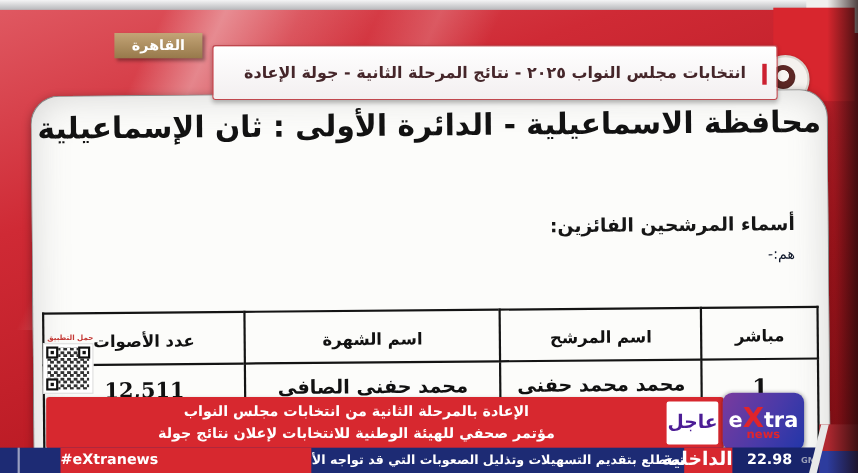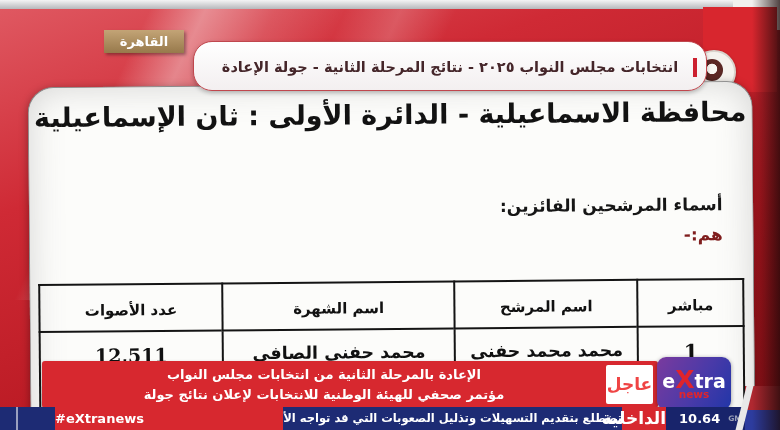--- a/index.html
+++ b/index.html
@@ -13,56 +13,56 @@
   .corner-white-tr{position:absolute;left:733px;top:0;width:47px;height:30px;background:#f1f0ee;}
   .red-box-tr{position:absolute;left:703px;top:7px;width:74px;height:85px;background:#d8262e;}
   .emblem{position:absolute;left:692px;top:50px;width:40px;height:40px;border-radius:50%;
     background:#f5f2ee;border:2px solid #d9d4cd;box-shadow:0 1px 3px rgba(0,0,0,.3);}
   .emblem-inner{position:absolute;left:7px;top:7px;width:22px;height:22px;border-radius:50%;
     background:radial-gradient(circle at 50% 45%,#f8f6f2 0 30%,#5c2724 34% 60%,#2e1b18 100%);}
   .hashtag-strip{position:absolute;left:592px;top:26px;width:172px;height:19px;background:#fdfdfd;
     border-bottom:2px solid #3c87d4;color:#2d6fc1;font-size:13px;font-weight:bold;
     text-align:center;line-height:19px;direction:rtl;}
   .program-banner{position:absolute;left:193px;top:41px;width:512px;height:48px;background:linear-gradient(#ffffff,#f3eff0);
-    border:1px solid #c0474e;border-radius:19px;box-shadow:0 2px 4px rgba(0,0,0,.25);}
+    border:1px solid #c0474e;border-radius:3px;box-shadow:0 2px 4px rgba(0,0,0,.25);}
   .program-banner .txt{position:absolute;left:0;top:0;width:100%;height:100%;padding:10px 26px 0 26px;box-sizing:border-box;
     direction:rtl;text-align:center;color:#45262a;font-size:14.5px;font-weight:bold;line-height:30px;white-space:nowrap;}
   .red-tick{position:absolute;right:9px;top:16px;width:4px;height:19px;background:#cc2030;}
   .badge{position:absolute;height:23px;line-height:23px;text-align:center;font-size:13px;font-weight:bold;
     box-shadow:2px 2px 3px rgba(0,0,0,.35);}
   .badge-cairo{left:104px;top:30px;width:80px;background:linear-gradient(#c3a476,#97794b);color:#fff;}
   .badge-live{left:36px;top:33px;width:68px;background:#faf8f3;color:#33261a;}
   .paper{position:absolute;left:29px;top:84px;width:723px;height:350px;background:#fcfcfa;
     border:1px solid #8a8a8a;border-bottom:none;border-radius:26px 26px 0 0;transform:rotate(-0.5deg);
     box-shadow:inset 0 0 34px rgba(110,110,115,.28),0 2px 8px rgba(0,0,0,.35);}
   .doc-title{position:absolute;left:0;top:14px;width:100%;text-align:center;direction:rtl;
     color:#121212;font-size:27px;font-weight:bold;white-space:nowrap;}
   .doc-sub{position:absolute;right:30px;top:112px;direction:rtl;color:#161616;font-size:17px;font-weight:bold;}
-  .doc-sub2{position:absolute;right:30px;top:142px;direction:rtl;color:#7f1d1d;font-size:17px;font-weight:bold;}
+  .doc-sub2{position:absolute;right:30px;top:142px;direction:rtl;color:#0f172a;font-size:13px;font-weight:normal;}
   table.doc-table{position:absolute;left:8px;top:196px;width:706px;border-collapse:collapse;direction:rtl;}
   .doc-table th,.doc-table td{border:2px solid #141414;color:#111;}
   .doc-table th{height:38px;font-size:15px;font-weight:bold;vertical-align:middle;padding-top:6px;}
   .doc-table td{height:80px;vertical-align:top;padding-top:12px;text-align:center;font-weight:bold;}
   .td-serial{font-family:"DejaVu Serif",serif;font-size:21px;}
   .td-name{font-size:17.5px;}
   .td-votes{font-family:"DejaVu Serif",serif;font-size:19px;}
   .qr-wrap{position:absolute;left:39px;top:303px;width:50px;}
   .qr-label{color:#c43a36;font-size:6.5px;font-weight:bold;text-align:center;direction:rtl;white-space:nowrap;}
   .qr{position:relative;margin-top:1px;width:44px;height:44px;background:#fff;border:1px solid #ddd;}
   .qr-pattern{position:absolute;left:3px;top:3px;right:3px;bottom:3px;
     background-image:repeating-conic-gradient(#1a1a1a 0 25%,transparent 0 50%);background-size:6px 6px;opacity:.9;}
   .qr .f{position:absolute;width:11px;height:11px;border:2px solid #111;background:#fff;box-sizing:border-box;}
   .qr .f::after{content:"";position:absolute;left:2px;top:2px;width:3px;height:3px;background:#111;}
   .f.tl{left:2px;top:2px;} .f.tr{right:2px;top:2px;} .f.bl{left:2px;bottom:2px;}
   .breaking-banner{position:absolute;left:42px;top:361px;width:616px;height:47px;background:#d7282f;
     border-radius:3px;box-shadow:0 1px 3px rgba(0,0,0,.3);}
   .breaking-text{position:absolute;left:10px;right:62px;top:4px;direction:rtl;text-align:center;
     color:#fff;font-size:13px;font-weight:bold;line-height:19.5px;}
   .ajel-box{position:absolute;right:5px;top:4px;width:47px;height:39px;background:#fff;border-radius:2px;
-    color:#ef4444;font-size:17px;font-weight:bold;text-align:center;line-height:39px;direction:rtl;}
+    color:#4c1d95;font-size:17px;font-weight:bold;text-align:center;line-height:39px;direction:rtl;}
   .logo{position:absolute;left:657px;top:357px;width:74px;height:53px;border-radius:9px;
     background:linear-gradient(120deg,#7a3a9e 0%,#4a3aa8 55%,#2136a8 100%);
     box-shadow:0 1px 4px rgba(0,0,0,.4);text-align:center;}
   .logo-word{margin-top:12px;color:#fff;font-size:19px;font-weight:bold;line-height:22px;}
   .logo-word .x{color:#e0242c;font-size:25px;}
   .logo-news{color:#e0242c;font-size:10.5px;font-weight:bold;margin-top:-4px;}
   .ticker{position:absolute;left:0;top:407px;width:780px;height:23px;background:#1d2b74;}
   .t-line{position:absolute;left:16px;top:0;width:2px;height:23px;background:rgba(255,255,255,.55);}
   .t-hash{position:absolute;left:55px;top:0;width:228px;height:23px;background:#d7282f;
     color:#fff;font-size:13px;font-weight:bold;text-align:left;line-height:23px;}
@@ -113,40 +113,49 @@
     </tbody>
       </table>
   </div>
 
   <div class="program-banner">
     <div class="txt">انتخابات مجلس النواب ٢٠٢٥ - نتائج المرحلة الثانية - جولة الإعادة</div>
     <span class="red-tick"></span>
   </div>
   <div class="badge badge-cairo">القاهرة</div>
 
+  <div class="qr-wrap">
+    <div class="qr-label">حمل التطبيق</div>
+    <div class="qr">
+      <div class="qr-pattern"></div>
+      <div class="f tl"></div>
+      <div class="f tr"></div>
+      <div class="f bl"></div>
+    </div>
+  </div>
 
   <div class="breaking-banner">
     <div class="breaking-text">
       <div>الإعادة بالمرحلة الثانية من انتخابات مجلس النواب</div>
       <div>مؤتمر صحفي للهيئة الوطنية للانتخابات لإعلان نتائج جولة</div>
     </div>
     <div class="ajel-box">عاجل</div>
   </div>
 
   <div class="logo">
     <div class="logo-word"><span>e</span><span class="x">X</span><span>tra</span></div>
     <div class="logo-news">news</div>
   </div>
 
   <div class="ticker">
     <div class="t-line"></div>
     <div class="t-hash">#eXtranews</div>
     <div class="t-text">تضطلع بتقديم التسهيلات وتذليل الصعوبات التي قد تواجه الأشخاص ذوي الإعاقة للحصول على الخدمات الش</div>
     <div class="t-topic">الداخلية</div>
     <div class="t-time">
-      <span class="t-clock">10.64</span>
+      <span class="t-clock">22.98</span>
       <span class="t-tz">GMT</span>
     </div>
   </div>
 
   <div class="corner-br"></div>
   <div class="right-vignette"></div>
 </div>
 
 </body></html>

